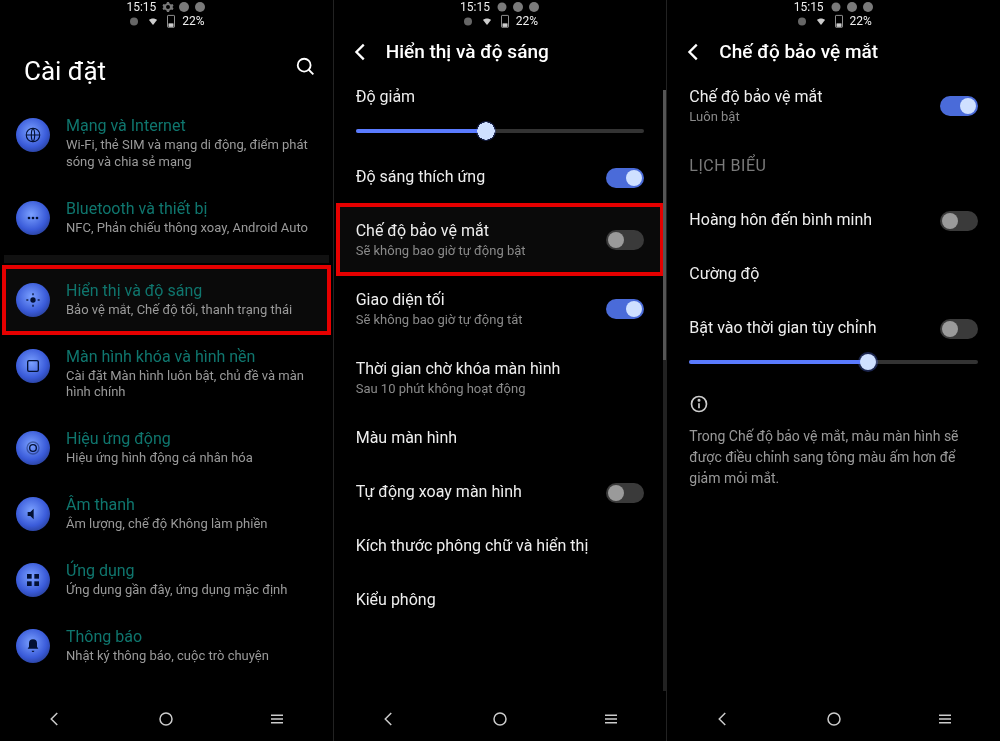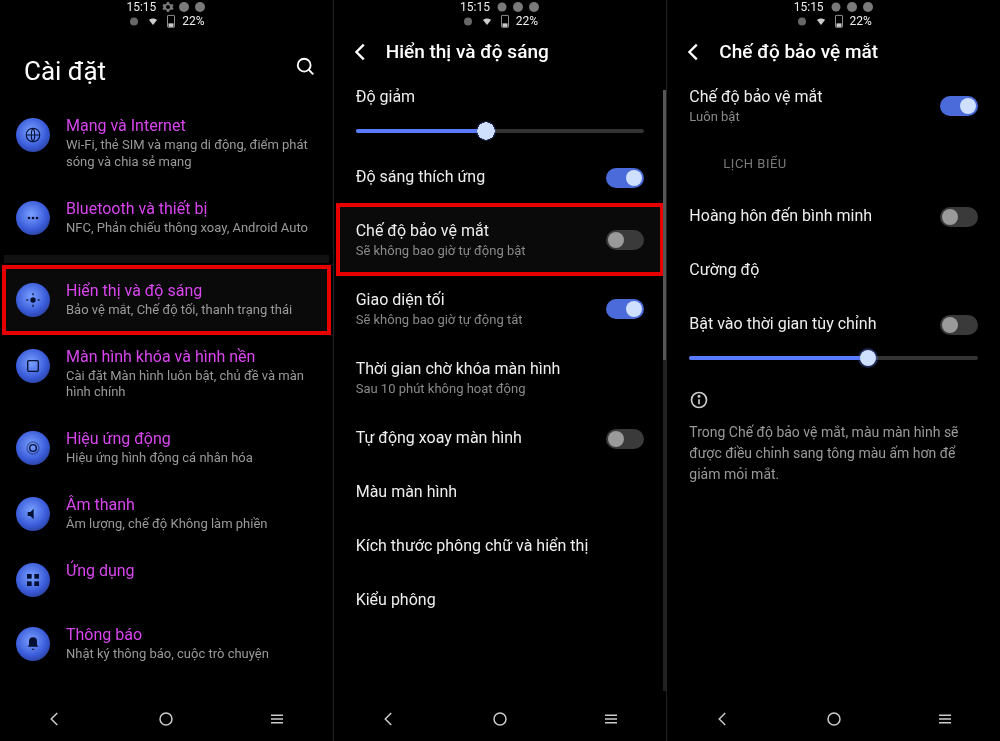--- a/index.html
+++ b/index.html
@@ -57,41 +57,41 @@
   }
   .row-icon {
     width: 34px; height: 34px;
     border-radius: 50%;
     background: radial-gradient(circle at 45% 40%, #7aa0ff 0%, #3a5bd9 55%, #1a2a66 100%);
     display: flex; align-items: center; justify-content: center;
     flex-shrink: 0;
     margin-top: 2px;
   }
   .row-text { flex: 1; min-width: 0; }
-  .row-title { font-size: 16px; color: #d946ef; margin-bottom: 2px; }
+  .row-title { font-size: 16px; color: #0f766e; margin-bottom: 2px; }
   .row-sub { font-size: 13px; color: #9a9a9a; line-height: 1.3; }
 
   .highlight {
     outline: 4px solid #e60000;
     outline-offset: -2px;
     background: #0a0a0a;
   }
 
   .divider-space { height: 8px; background: #111; margin: 4px 0; }
 
   
   .setting-row {
     display: flex;
     align-items: center;
     padding: 16px 18px;
   }
   .setting-text { flex: 1; }
   .setting-title { font-size: 16px; color: #eee; margin-bottom: 3px; }
   .setting-sub { font-size: 13px; color: #8a8a8a; }
-  .setting-row.subhead .setting-title { font-size: 13px; color: #7a7a7a; letter-spacing: 0.5px; margin-left: 34px; }
+  .setting-row.subhead .setting-title { font-size: 16px; color: #7a7a7a; letter-spacing: 0.5px; }
 
   
   .toggle {
     width: 38px; height: 20px;
     border-radius: 12px;
     position: relative;
     background: #3a3a3a;
     flex-shrink: 0;
   }
   .toggle::after {
@@ -295,20 +295,21 @@
       <div class="row-icon">
         <svg width="16" height="16" viewBox="0 0 24 24" fill="#031033">
             <rect x="3" y="3" width="7" height="7"></rect>
             <rect x="14" y="3" width="7" height="7"></rect>
             <rect x="3" y="14" width="7" height="7"></rect>
             <rect x="14" y="14" width="7" height="7"></rect>
           </svg>
       </div>
       <div class="row-text">
         <div class="row-title">Ứng dụng</div>
+        <div class="row-sub">Ứng dụng gần đây, ứng dụng mặc định</div>
       </div>
     </div>
 
     <div class="row">
       <div class="row-icon">
         <svg width="16" height="16" viewBox="0 0 24 24" fill="#031033">
             <path d="M12 2a6 6 0 00-6 6v5l-2 3h16l-2-3V8a6 6 0 00-6-6zM10 19a2 2 0 004 0"></path>
           </svg>
       </div>
       <div class="row-text">
@@ -417,29 +418,29 @@
 
     <div class="setting-row">
       <div class="setting-text">
         <div class="setting-title">Thời gian chờ khóa màn hình</div>
         <div class="setting-sub">Sau 10 phút không hoạt động</div>
       </div>
     </div>
 
     <div class="setting-row">
       <div class="setting-text">
+          <div class="setting-title">Màu màn hình</div>
+        </div>
+    </div>
+
+    <div class="setting-row">
+      <div class="setting-text">
           <div class="setting-title">Tự động xoay màn hình</div>
         </div>
       <div class="toggle"></div>
-    </div>
-
-    <div class="setting-row">
-      <div class="setting-text">
-          <div class="setting-title">Màu màn hình</div>
-        </div>
     </div>
 
     <div class="setting-row">
       <div class="setting-text">
           <div class="setting-title">Kích thước phông chữ và hiển thị</div>
         </div>
     </div>
 
     <div class="setting-row">
       <div class="setting-text">

